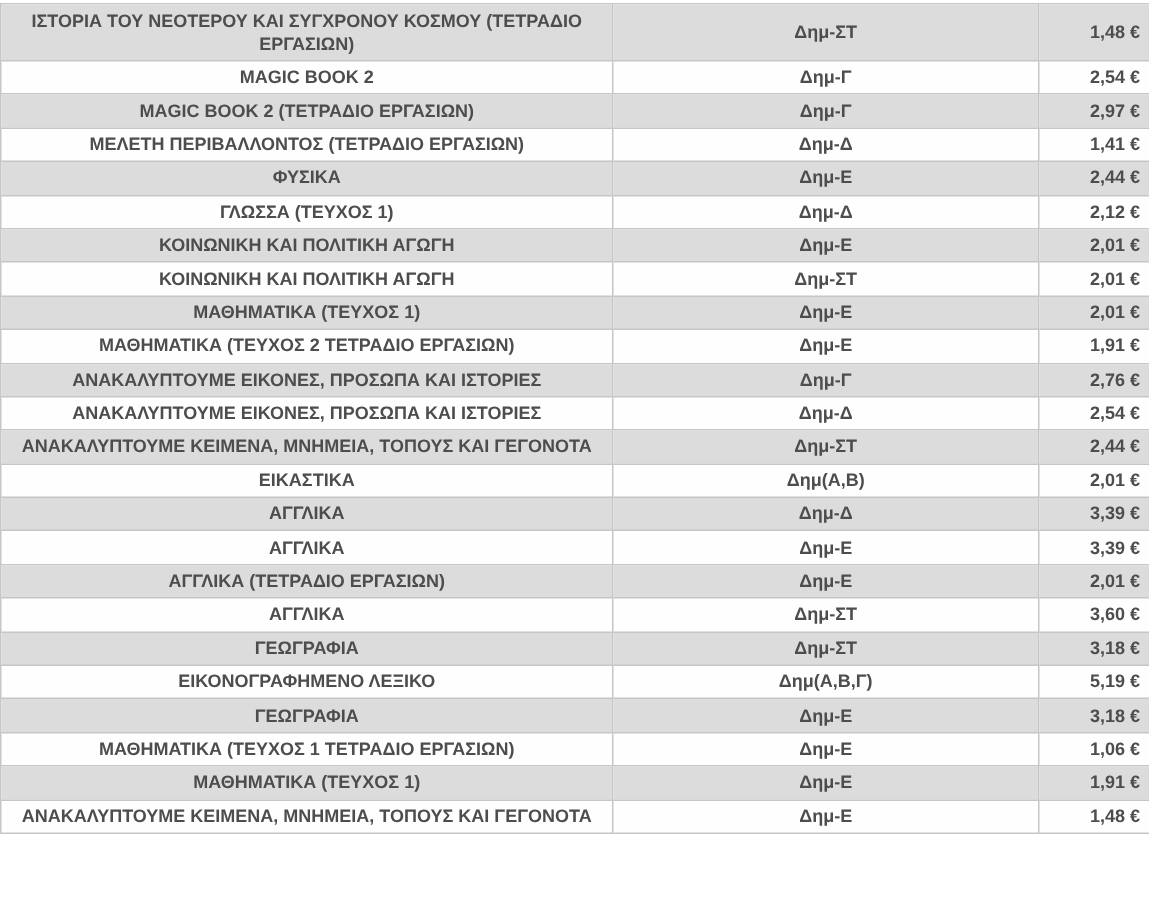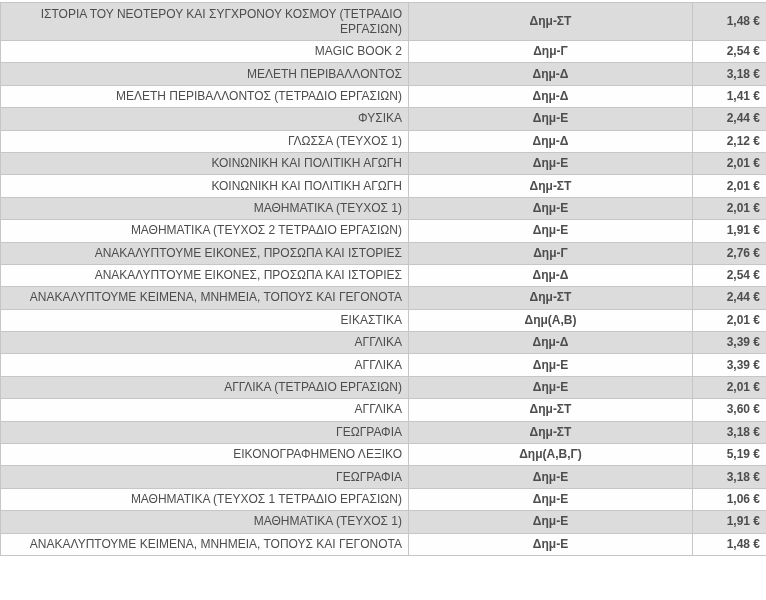--- a/index.html
+++ b/index.html
@@ -36,23 +36,24 @@
     line-height: 15px;
     vertical-align: middle;
     padding: 2px 6px;
     overflow: hidden;
   }
   tbody tr { height: 22.4px; }
   tbody tr.row-tall { height: 38px; }
   tbody tr:nth-child(odd) td { background: var(--row-alt); }
   tbody tr:nth-child(even) td { background: var(--row-base); }
   td.cell-title {
-    text-align: right;
+    text-align: center;
     padding-left: 7px;
     padding-right: 10px;
+    font-weight: bold;
   }
   td.cell-grade {
     text-align: center;
     font-weight: bold;
   }
   td.cell-price {
     text-align: right;
     padding-right: 12px;
     white-space: nowrap;
     font-weight: bold;
@@ -73,23 +74,23 @@
     <td class="cell-title">ΙΣΤΟΡΙΑ ΤΟΥ ΝΕΟΤΕΡΟΥ ΚΑΙ ΣΥΓΧΡΟΝΟΥ ΚΟΣΜΟΥ (ΤΕΤΡΑΔΙΟ ΕΡΓΑΣΙΩΝ)</td>
     <td class="cell-grade">Δημ-ΣΤ</td>
     <td class="cell-price">1,48 €</td>
   </tr>
         <tr class="table-row">
     <td class="cell-title">MAGIC BOOK 2</td>
     <td class="cell-grade">Δημ-Γ</td>
     <td class="cell-price">2,54 €</td>
   </tr>
         <tr class="table-row">
-    <td class="cell-title">ΜΕΛΕΤΗ ΠΕΡΙΒΑΛΛΟΝΤΟΣ</td>
-    <td class="cell-grade">Δημ-Δ</td>
-    <td class="cell-price">3,18 €</td>
+    <td class="cell-title">MAGIC BOOK 2 (ΤΕΤΡΑΔΙΟ ΕΡΓΑΣΙΩΝ)</td>
+    <td class="cell-grade">Δημ-Γ</td>
+    <td class="cell-price">2,97 €</td>
   </tr>
         <tr class="table-row">
     <td class="cell-title">ΜΕΛΕΤΗ ΠΕΡΙΒΑΛΛΟΝΤΟΣ (ΤΕΤΡΑΔΙΟ ΕΡΓΑΣΙΩΝ)</td>
     <td class="cell-grade">Δημ-Δ</td>
     <td class="cell-price">1,41 €</td>
   </tr>
         <tr class="table-row">
     <td class="cell-title">ΦΥΣΙΚΑ</td>
     <td class="cell-grade">Δημ-Ε</td>
     <td class="cell-price">2,44 €</td>

